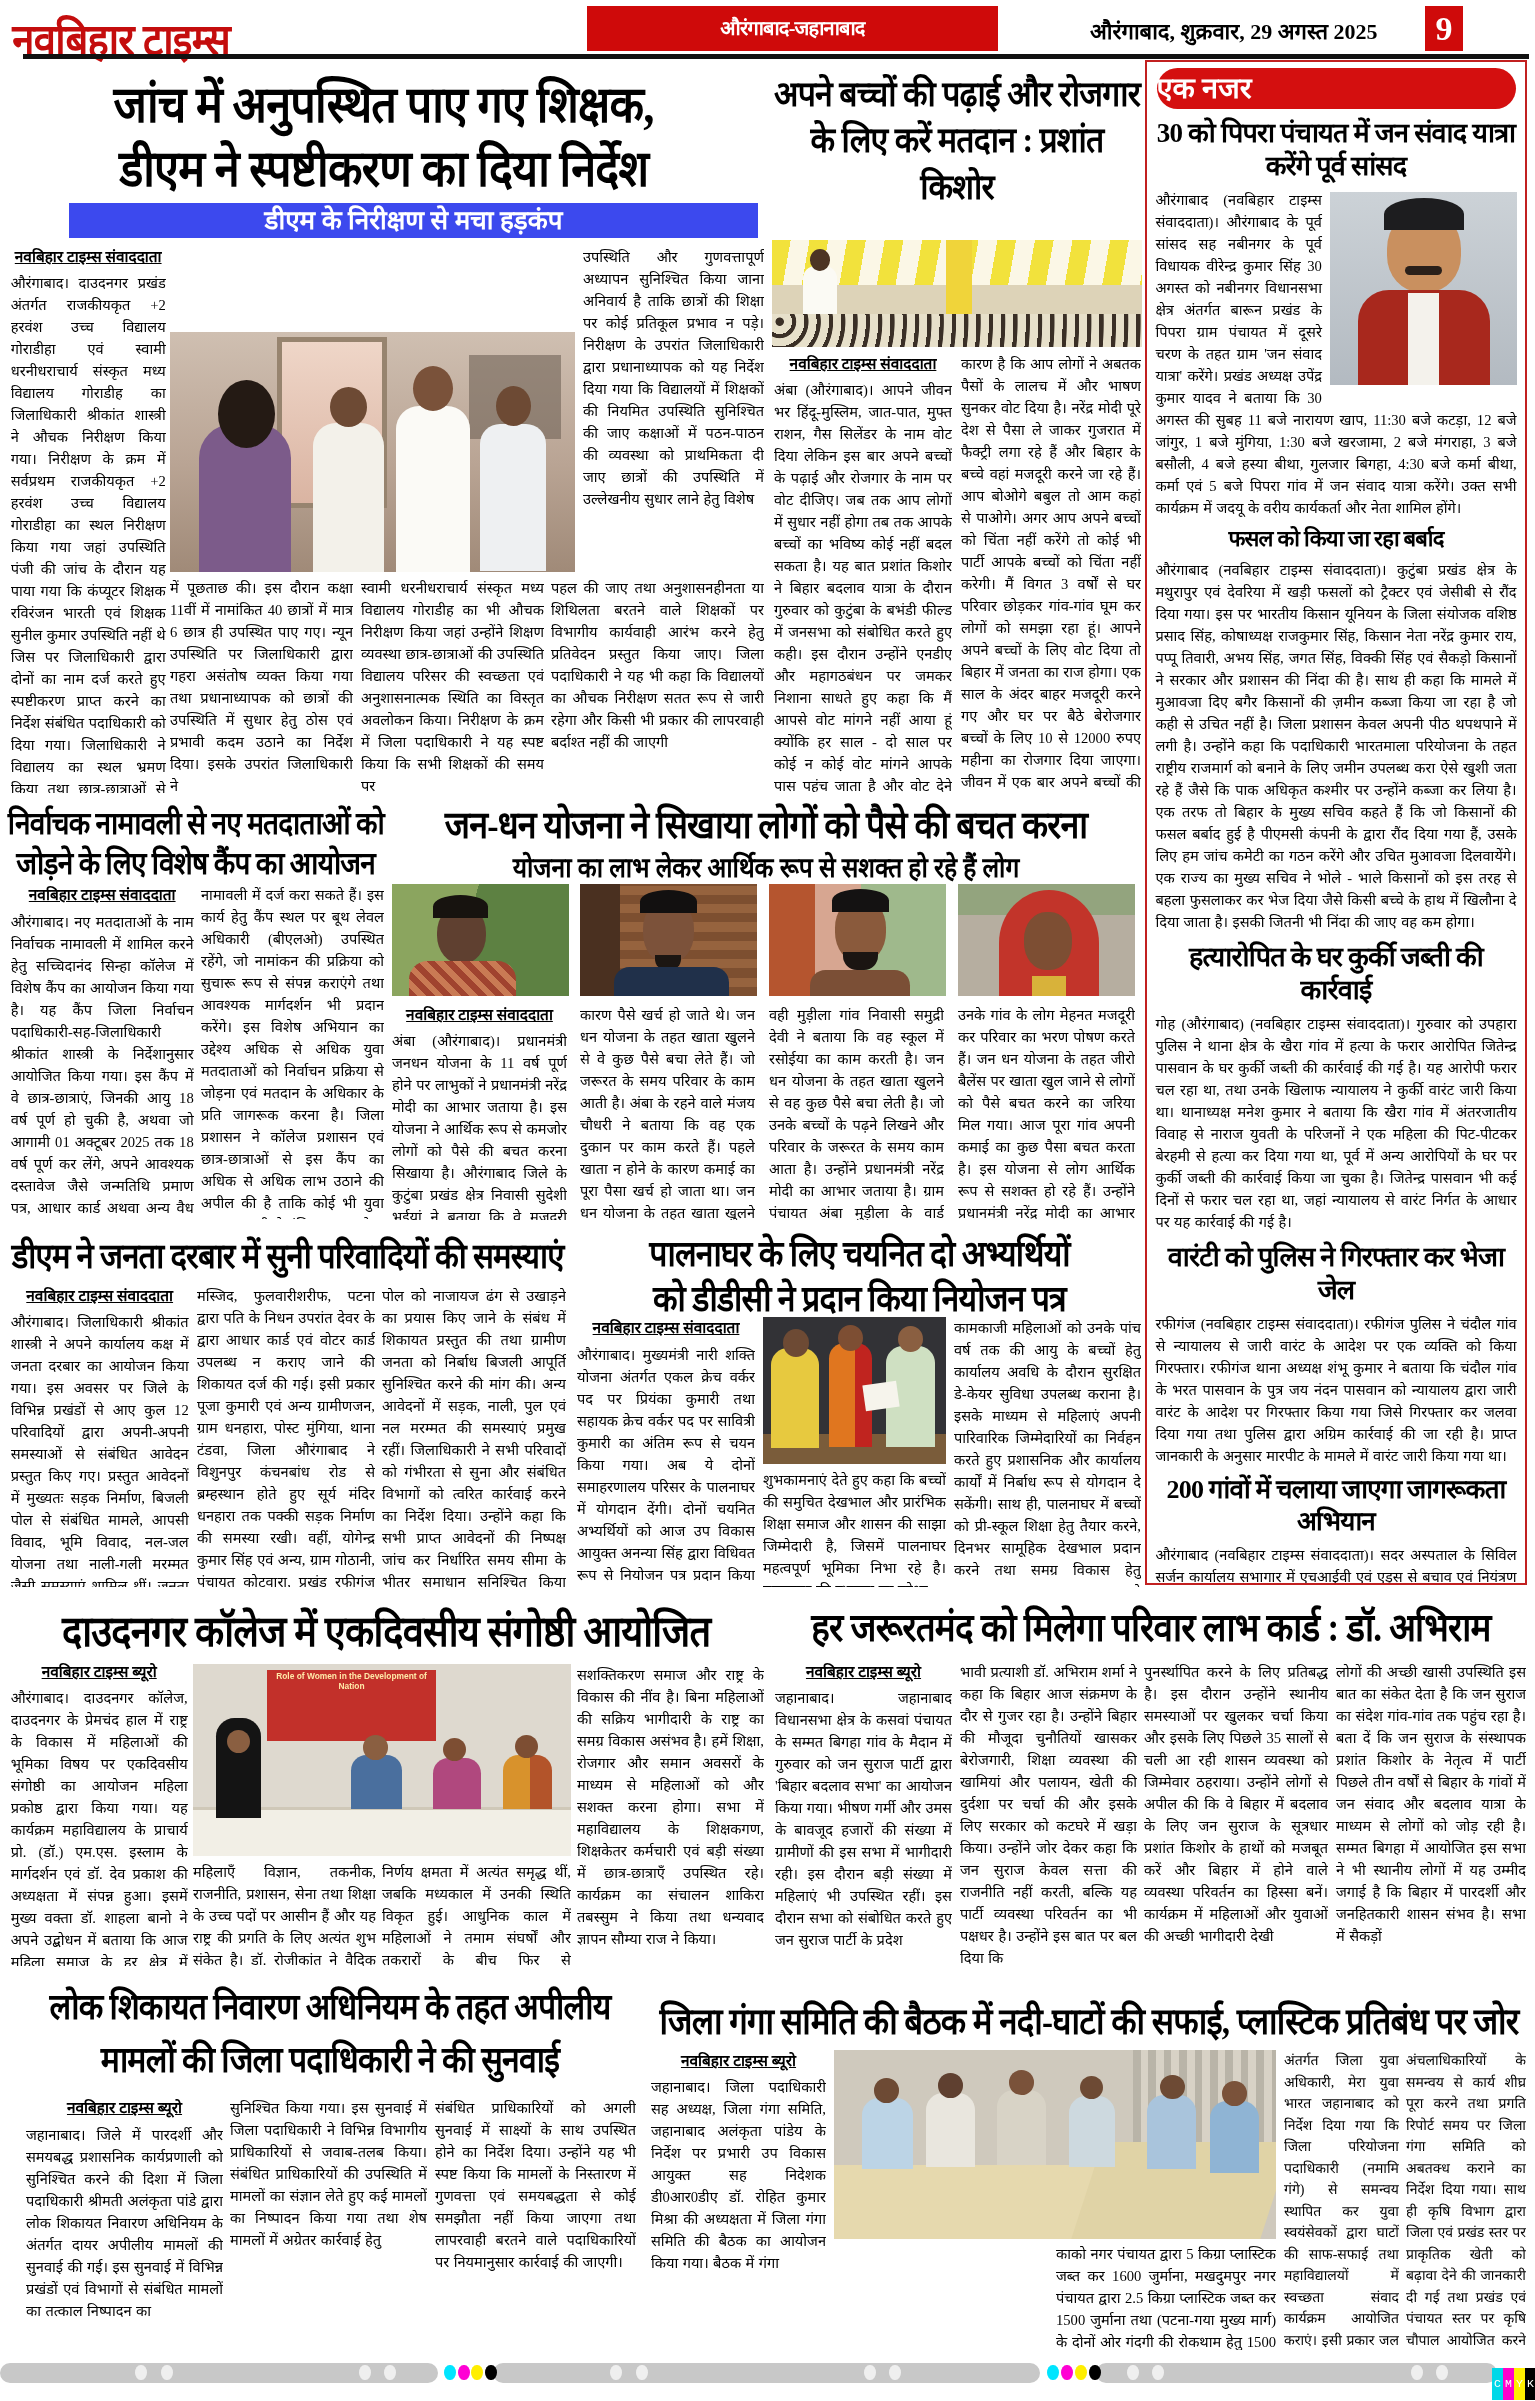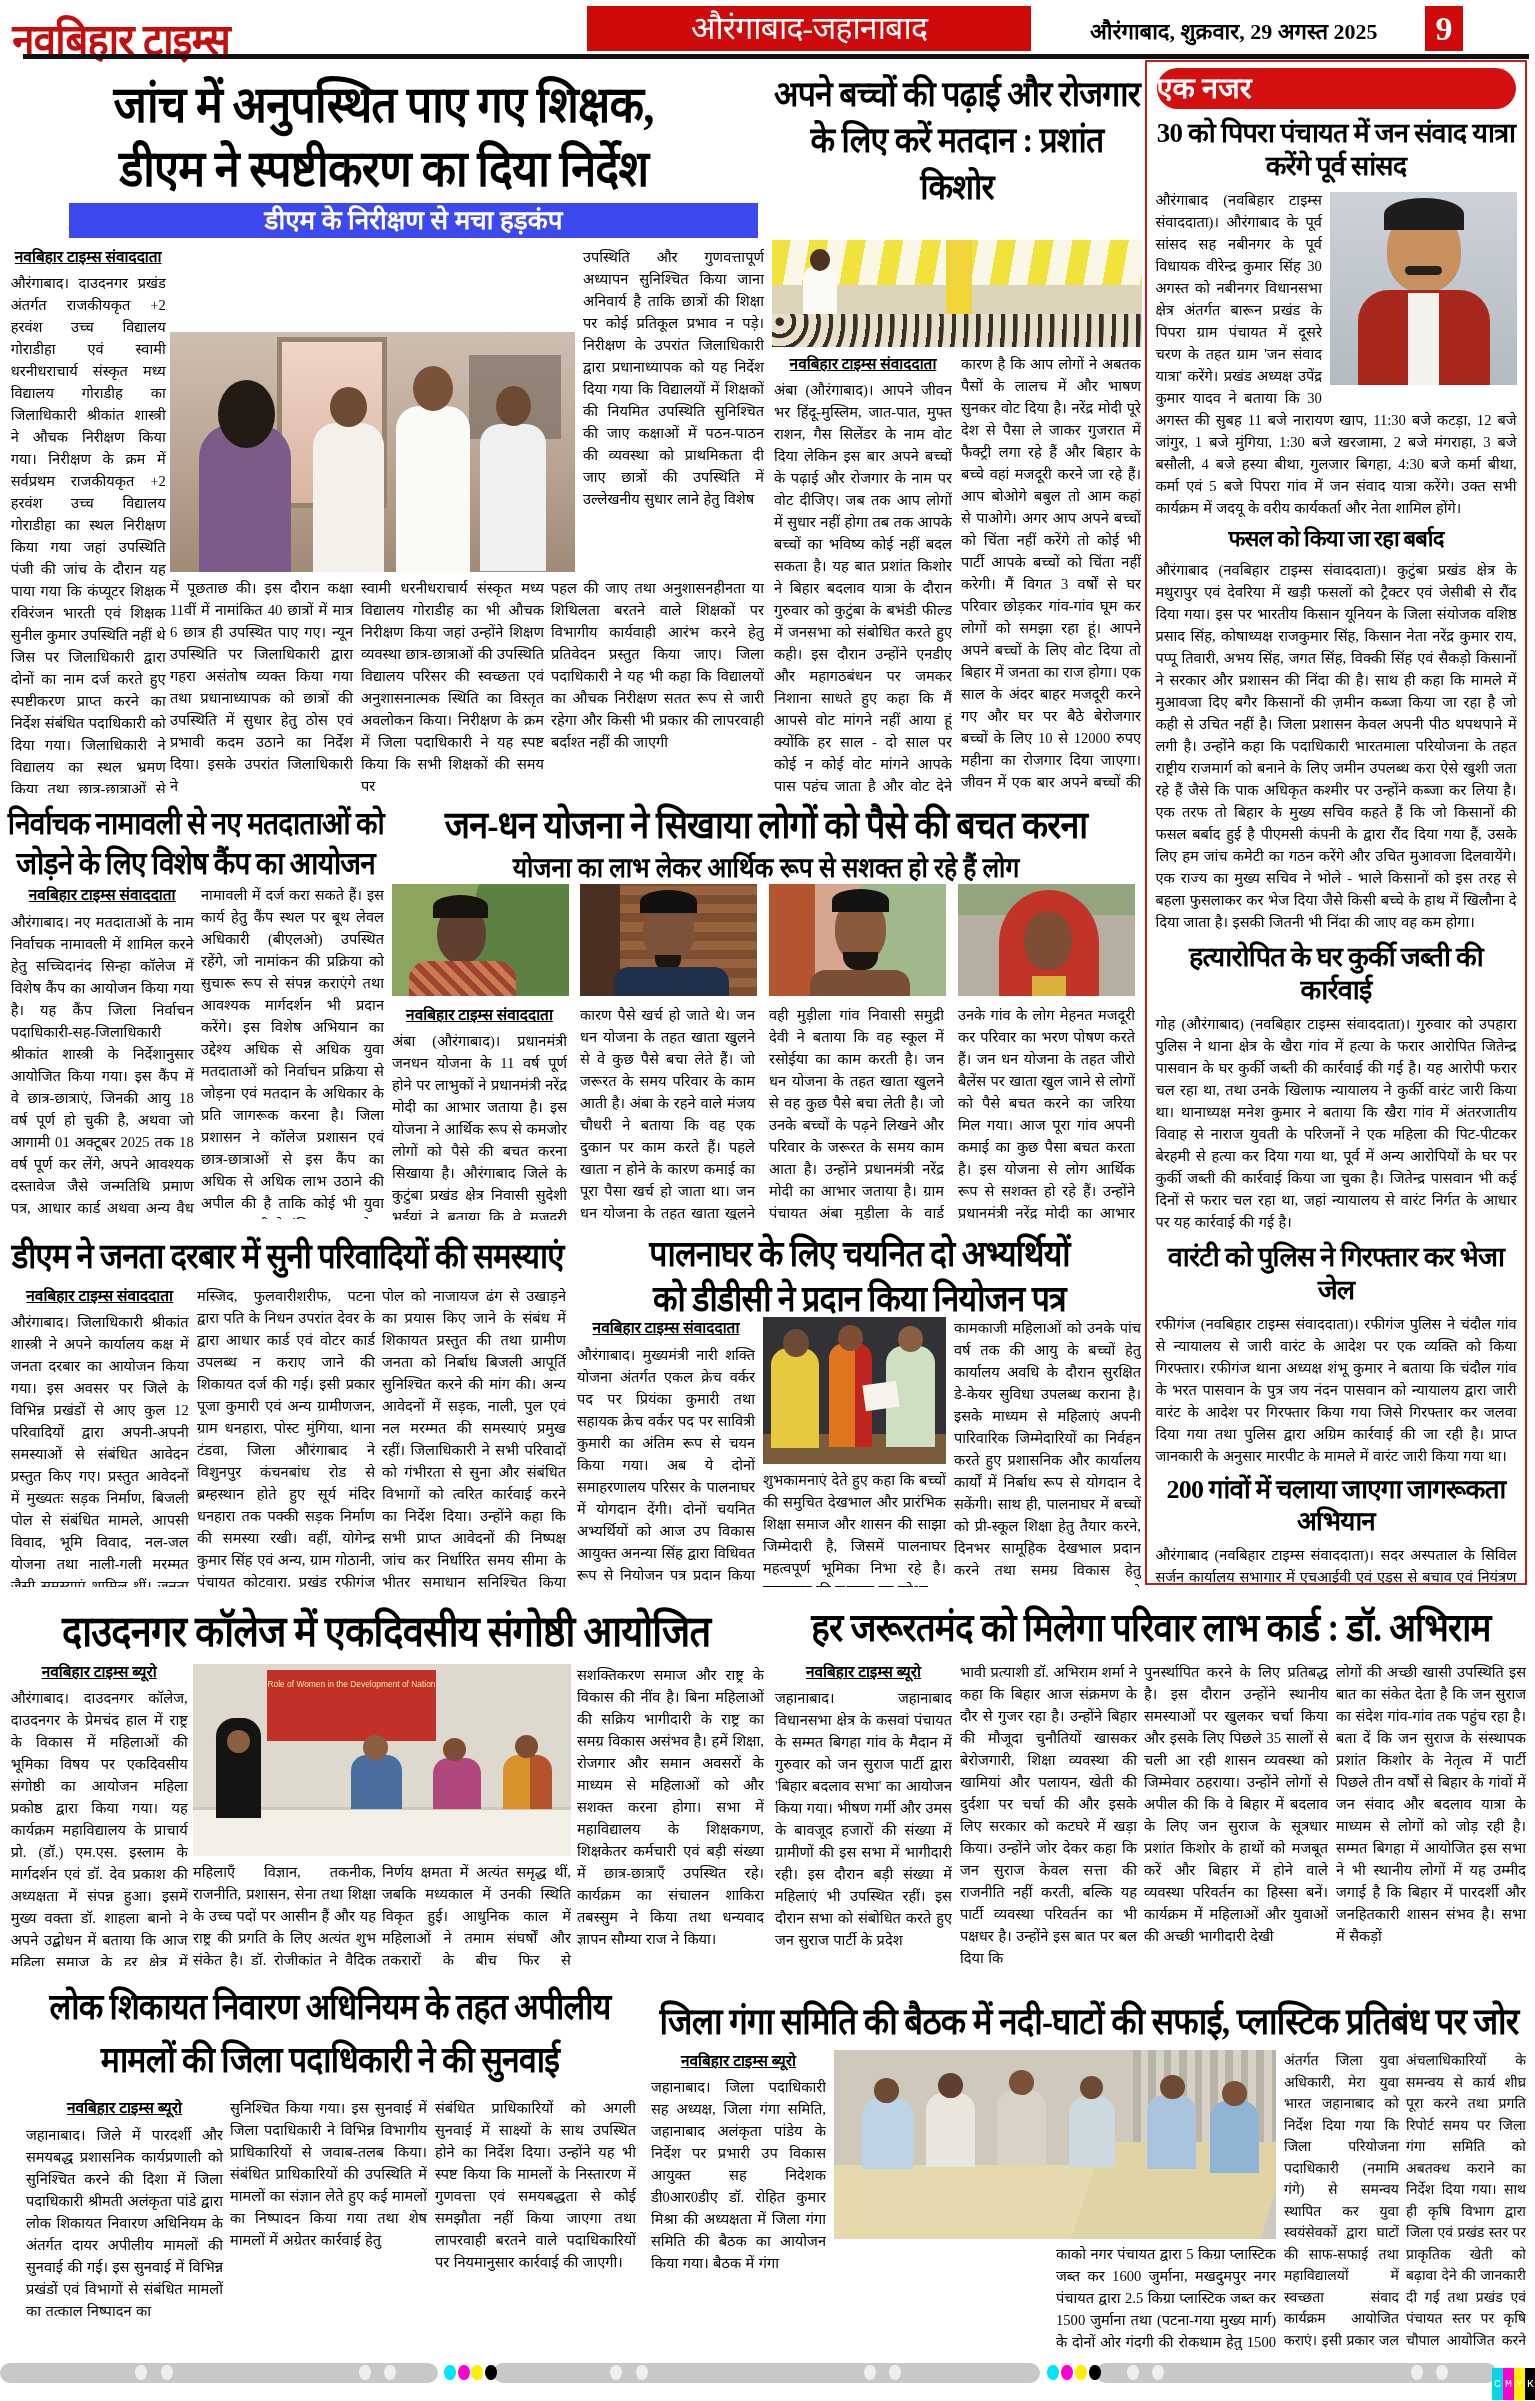--- a/index.html
+++ b/index.html
@@ -9,22 +9,22 @@
       white-space:nowrap;transform:scaleY(1.12);transform-origin:top center}
   .hlw{position:absolute;font-weight:bold;text-align:center;letter-spacing:-0.8px}
   .col{position:absolute;text-align:justify;overflow:hidden;font-size:14.6px;line-height:22px;word-spacing:0.8px}
   .byline{position:absolute;font-weight:bold;font-size:15.4px;text-align:center;
           text-decoration:underline;white-space:nowrap;overflow:hidden}
   .photo{position:absolute;overflow:hidden;background:#9a9a9a}
   .ps{position:absolute}
   
   .brand{position:absolute;left:12.3px;top:7.7px;font-size:40px;font-weight:bold;color:#c40d0d;
          letter-spacing:-0.8px;transform:scaleY(1.1);transform-origin:top left}
-  .edbox{position:absolute;left:587px;top:6.1px;width:444px;height:45px;background:#cf0a0a;color:#fff;
-         font-weight:normal;font-size:32px;text-align:center;line-height:45px;letter-spacing:-0.8px}
+  .edbox{position:absolute;left:587px;top:6.1px;width:411px;height:45px;background:#cf0a0a;color:#fff;
+         font-weight:bold;font-size:20px;text-align:center;line-height:45px;letter-spacing:-0.8px}
   .dateline{position:absolute;left:1090px;top:15.4px;width:330px;font-size:22px;font-weight:bold;white-space:nowrap}
   .pagebox{position:absolute;left:1425px;top:6.1px;width:38px;height:45px;background:#cf0a0a;color:#fff;
            font-weight:bold;font-size:34px;text-align:center;line-height:45px}
   .toprule{position:absolute;left:23px;top:54px;width:1506px;height:5.4px;background:#111}
   
   .banner{position:absolute;left:69px;top:203px;width:689px;height:35px;background:#3c49ee;color:#fff;
           font-weight:bold;font-size:26px;text-align:center;line-height:35px}
   
   #sidebar{position:absolute;left:1145px;top:60px;width:382px;height:1525px;border:2.3px solid #c22020;
            box-sizing:border-box;padding:4.6px 8.4px;overflow:hidden}
@@ -184,21 +184,21 @@
     <div class="ps" style="left:135px;top:9.2px;width:24.6px;height:26px;background:#8a5f41;border-radius:50%"></div>
     <div class="ps" style="left:101px;top:66px;width:34px;height:26px;background:#f6f4ec;transform:rotate(-8deg)"></div>
   </div>
   <div class="col" style="left:763px;top:1469px;width:183px;height:118px">शुभकामनाएं देते हुए कहा कि बच्चों की समुचित देखभाल और प्रारंभिक शिक्षा समाज और शासन की साझा जिम्मेदारी है, जिसमें पालनाघर महत्वपूर्ण भूमिका निभा रहे है। पालनाघर की स्थापना का उद्देश्य</div>
   <div class="col" style="left:954px;top:1317px;width:187px;height:270px">कामकाजी महिलाओं को उनके पांच वर्ष तक की आयु के बच्चों हेतु कार्यालय अवधि के दौरान सुरक्षित डे-केयर सुविधा उपलब्ध कराना है। इसके माध्यम से महिलाएं अपनी पारिवारिक जिम्मेदारियों का निर्वहन करते हुए प्रशासनिक और कार्यालय कार्यों में निर्बाध रूप से योगदान दे सकेंगी। साथ ही, पालनाघर में बच्चों को प्री-स्कूल शिक्षा हेतु तैयार करने, दिनभर सामूहिक देखभाल प्रदान करने तथा समग्र विकास हेतु अनुकूल वातावरण उपलब्ध कराने की व्यवस्था की गई है।</div>
 
   <div class="hl" style="left:7.7px;top:1600px;width:757px;font-size:38px">दाउदनगर कॉलेज में एकदिवसीय संगोष्ठी आयोजित</div>
   <div class="byline" style="left:10.7px;top:1661px;width:177px">नवबिहार टाइम्स ब्यूरो</div>
   <div class="col" style="left:10.7px;top:1687px;width:177px;height:279px">औरंगाबाद। दाउदनगर कॉलेज, दाउदनगर के प्रेमचंद हाल में राष्ट्र के विकास में महिलाओं की भूमिका विषय पर एकदिवसीय संगोष्ठी का आयोजन महिला प्रकोष्ठ द्वारा किया गया। यह कार्यक्रम महाविद्यालय के प्राचार्य प्रो. (डॉ.) एम.एस. इस्लाम के मार्गदर्शन एवं डॉ. देव प्रकाश की अध्यक्षता में संपन्न हुआ। इसमें मुख्य वक्ता डॉ. शाहला बानो ने अपने उद्बोधन में बताया कि आज महिला समाज के हर क्षेत्र में अग्रणी भूमिका निभा रही है।</div>
   <div class="photo" style="left:193px;top:1664px;width:378px;height:192px;background:#ded9cf">
-    <div class="ps" style="left:74px;top:6.1px;width:169px;height:71px;background:#c2302a;color:#ffe9a8;font-size:8.4px;font-weight:normal;text-align:center;padding-top:9px;box-sizing:border-box;font-family:'Liberation Sans',sans-serif">Role of Women in the Development of Nation</div>
+    <div class="ps" style="left:74px;top:6.1px;width:169px;height:71px;background:#c2302a;color:#ffe9a8;font-size:8.4px;font-weight:bold;text-align:center;padding-top:1px;box-sizing:border-box;font-family:'Liberation Sans',sans-serif">Role of Women in the Development of Nation</div>
     <div class="ps" style="left:0;top:143px;width:378px;height:49px;background:#f2efe6;border-top:3.1px solid #cfc8b8"></div>
     <div class="ps" style="left:23px;top:54px;width:45px;height:100px;background:#141414;border-radius:18.4px 18.4px 0 0"></div>
     <div class="ps" style="left:34px;top:66px;width:23px;height:23px;background:#8a5f41;border-radius:50%"></div>
     <div class="ps" style="left:158px;top:91px;width:51px;height:54px;background:#4a6f9e;border-radius:15.4px 15.4px 0 0"></div>
     <div class="ps" style="left:170px;top:71px;width:24.6px;height:24.6px;background:#8a5f41;border-radius:50%"></div>
     <div class="ps" style="left:240px;top:94px;width:48px;height:51px;background:#b0487e;border-radius:15.4px 15.4px 0 0"></div>
     <div class="ps" style="left:250px;top:74px;width:23px;height:23px;background:#7d4e33;border-radius:50%"></div>
     <div class="ps" style="left:310px;top:91px;width:49px;height:54px;background:linear-gradient(90deg,#d8922c 0 55%,#b3542a 55%);border-radius:15.4px 15.4px 0 0"></div>
     <div class="ps" style="left:322px;top:71px;width:23px;height:23px;background:#7d4e33;border-radius:50%"></div>
   </div>

